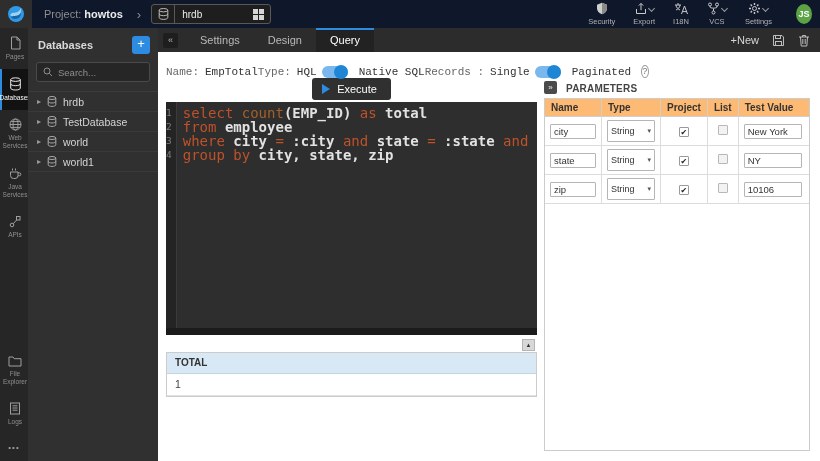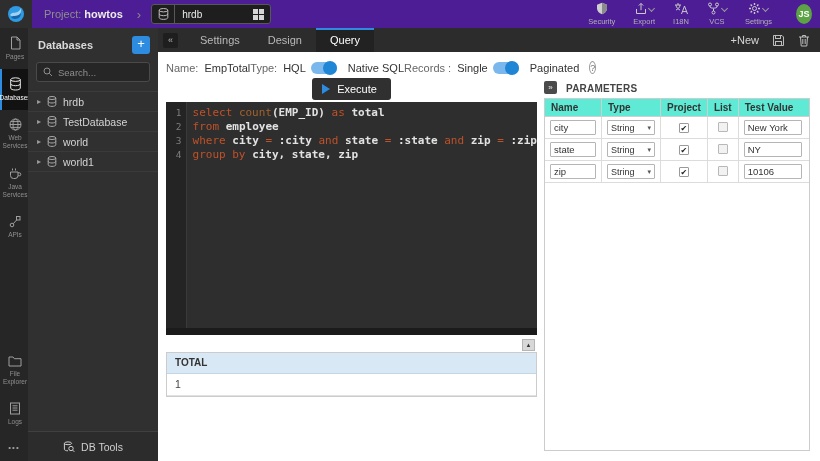--- a/index.html
+++ b/index.html
@@ -1,21 +1,21 @@
 <!DOCTYPE html>
 <html><head>
 <meta charset="utf-8">
 <style>
   * { box-sizing: border-box; margin: 0; padding: 0; }
   html,body { width:820px; height:461px; overflow:hidden; }
   body { font-family:"Liberation Sans", sans-serif; background:#fff; }
   svg { display:block; }
 
   
-  .topbar { height:28px; background:#4c1d95; display:flex; align-items:center; }
+  .topbar { height:28px; background:#0f172a; display:flex; align-items:center; }
   .logo-box { width:32px; height:28px; background:#2e2e2e; display:flex; align-items:center; justify-content:center; flex:0 0 auto; }
   .project { margin-left:12px; font-size:11px; color:#8e8e8e; white-space:nowrap; }
   .project b { color:#ececec; font-weight:bold; }
   .crumb-chev { color:#8a8a8a; font-size:13px; margin:0 10px 0 14px; }
   .db-select { display:flex; align-items:center; height:20px; width:120px; border:1px solid #585858; border-radius:3px; background:#1e1e1e; }
   .db-select .dbicon-cell { width:23px; height:100%; border-right:1px solid #585858; display:flex; align-items:center; justify-content:center; }
   .db-select .dbname { flex:1; color:#ececec; font-size:10px; padding-left:7px; }
   .db-select .grid-cell { margin-right:6px; }
   .icon-grid { display:grid; grid-template-columns:5px 5px; grid-template-rows:5px 5px; gap:1px; }
   .icon-grid i { background:#d6d6d6; }
@@ -55,59 +55,59 @@
   .main { flex:1; min-width:0; display:flex; flex-direction:column; background:#fff; }
   .tabbar { height:24px; background:#2c2c2c; display:flex; align-items:center; flex:0 0 auto; }
   .collapse-btn { width:15px; height:15px; background:#1e1e1e; color:#b5b5b5; font-size:9px; display:flex; align-items:center; justify-content:center; border-radius:2px; margin:0 8px 0 5px; }
   .tab { padding:0 14px; height:24px; line-height:24px; color:#b9b9b9; font-size:11px; }
   .tab.active { background:#222; color:#fff; border-top:2px solid #2d8ce0; line-height:21px; }
   .tab-right { margin-left:auto; display:flex; align-items:center; gap:13px; margin-right:10px; }
   .new-link { color:#d6d6d6; font-size:11px; }
 
   .content { flex:1; display:flex; min-height:0; }
   .left-col { width:379px; flex:0 0 auto; display:flex; flex-direction:column; padding-left:8px; }
-  .controls { height:26px; display:flex; align-items:center; font-size:11px; color:#666; padding-top:5px; white-space:nowrap; }
+  .controls { height:26px; display:flex; align-items:flex-end; font-size:11px; color:#666; padding-top:5px; white-space:nowrap;font-family:Liberation Mono, monospace; }
   .controls .val { color:#333; margin-left:6px; }
   .grp-gap { width:40px; } .grp-gap2 { width:26px; }
   .toggle { width:26px; height:12px; border-radius:6px; background:#79b7ec; position:relative; margin:0 5px; flex:0 0 auto; }
   .toggle .knob { position:absolute; right:0; top:-1px; width:14px; height:14px; border-radius:50%; background:#1f86d6; }
   .help-circ { width:13px; height:13px; border:1px solid #9a9a9a; border-radius:50%; color:#777; font-size:9px; display:flex; align-items:center; justify-content:center; margin-left:10px; }
   .execute-row { height:22px; display:flex; justify-content:center; }
   .execute-btn { background:#303030; color:#fff; font-size:11px; border:none; border-radius:3px; padding:3px 14px 4px 10px; display:flex; align-items:center; gap:7px; font-family:"Liberation Sans",sans-serif; }
   .play-tri { width:0; height:0; border-left:8px solid #2d8ce0; border-top:5px solid transparent; border-bottom:5px solid transparent; }
 
   .editor { height:233px; background:#2e2e2e; display:flex; margin-top:2px; position:relative; overflow:hidden; }
   .gutter { width:22px; background:#242424; color:#7d7d7d; font-family:"DejaVu Sans Mono",monospace; font-size:9.5px; line-height:14px; text-align:right; padding:4px 4px 0 0; border-right:1px solid #3a3a3a; }
-  .code { flex:1; font-family:"DejaVu Sans Mono",monospace; font-size:11px; line-height:14px; padding:4px 0 15px 6px; white-space:pre; }
+  .code { flex:1; font-family:"DejaVu Sans Mono",monospace; font-size:14px; line-height:14px; padding:4px 0 15px 6px; white-space:pre; }
   .tok-k { color:#bf5229; } .tok-f { color:#a3612c; } .tok-w { color:#e2e2e2; font-weight:bold; }
   .editor-scroll { position:absolute; left:0; right:0; bottom:0; height:7px; background:#1b1b1b; }
 
   .results-gap { height:17px; display:flex; align-items:center; justify-content:flex-end; padding:3px 2px 0 0; }
   .collapse-res-btn { width:13px; height:12px; background:#d8d8d8; border:1px solid #b5b5b5; color:#333; font-size:6px; display:flex; align-items:center; justify-content:center; }
   .results-table { border:1px solid #ccc; }
   .res-h { background:#d8e9f5; border-bottom:1px solid #c3d6e4; display:flex; }
   .res-h div { height:20px; line-height:20px; font-size:10px; font-weight:bold; color:#333; padding-left:8px; flex:1; }
   .res-r { display:flex; border-bottom:1px solid #e2e2e2; }
   .res-r div { height:21px; line-height:21px; font-size:10.5px; color:#444; padding-left:8px; flex:1; background:#fff; }
 
   .right-col { flex:1; min-width:0; display:flex; flex-direction:column; padding:0 10px 0 7px; }
   .params-head { height:44px; display:flex; align-items:flex-end; gap:9px; padding-bottom:2px; }
   .expand-btn { width:13px; height:13px; background:#4a4a4a; color:#ececec; font-size:8px; border-radius:2px; display:flex; align-items:center; justify-content:center; }
   .params-title { font-size:10px; font-weight:bold; color:#444; letter-spacing:.2px; }
   .params-wrap { flex:1; border:1px solid #ccc; margin-top:2px; margin-bottom:10px; }
   table.params { width:100%; border-collapse:collapse; font-size:10px; }
-  .params th { background:#5eead4; border:1px solid #cfcfcf; border-top:none; text-align:left; font-weight:bold; color:#333; padding:3px 6px; height:16px; }
+  .params th { background:#fdba74; border:1px solid #cfcfcf; border-top:none; text-align:left; font-weight:bold; color:#333; padding:3px 6px; height:16px; }
   .params th:first-child { border-left:none; } .params th:last-child { border-right:none; }
   .params td { border:1px solid #dcdcdc; padding:3px 5px; height:19px; vertical-align:middle; }
   .params td:first-child { border-left:none; } .params td:last-child { border-right:none; }
   .params td.c { text-align:center; }
   .col-name { width:56px; } .col-type { width:58px; } .col-req { width:37px; } .col-list { width:29px;margin-left:36px; }
   .cell-input { border:1px solid #b5b5b5; height:15px; font-size:9.5px; color:#333; padding:0 3px; font-family:"Liberation Sans",sans-serif; border-radius:1px; }
   .name-input { width:46px; } .test-input { width:96%; }
-  .sel { display:inline-flex; align-items:center; justify-content:space-between; border:1px solid #b5b5b5; height:15px; width:48px; font-size:9px; color:#333; padding:0 3px; border-radius:1px; background:#fff; }
+  .sel { display:inline-flex; align-items:center; justify-content:space-between; border:1px solid #b5b5b5; height:22px; width:48px; font-size:9px; color:#333; padding:0 3px; border-radius:1px; background:#fff; }
   .sel .arr { font-size:7px; color:#555; }
   .cb { display:inline-block; width:10px; height:10px; border:1px solid #9a9a9a; border-radius:1px; background:#fff; font-size:8px; line-height:9px; color:#222; text-align:center; }
   .cb.off { background:#f2f2f2; border-color:#b8b8b8; }
 </style>
 </head>
 <body>
 
 <div class="topbar">
   <div class="logo-box">
     <svg width="18" height="18" viewBox="0 0 18 18">
@@ -290,29 +290,20 @@
         </div>
         <div class="tree-item">
        <span class="caret">▸</span>
        <svg width="10" height="11" viewBox="0 0 10 11">
             <ellipse cx="5" cy="2" rx="3.8" ry="1.5" fill="none" stroke="#a8a8a8"></ellipse>
             <path d="M1.2 2v6.8c0 .9 1.7 1.6 3.8 1.6s3.8-.7 3.8-1.6V2M1.2 5.4c0 .9 1.7 1.6 3.8 1.6s3.8-.7 3.8-1.6" fill="none" stroke="#a8a8a8"></path>
           </svg>
           <span>world1</span>
         </div>
       </div>
-    <div class="panel-footer">
-      <svg width="12" height="12" viewBox="0 0 12 12">
-          <ellipse cx="5" cy="2.3" rx="3.6" ry="1.4" fill="none" stroke="#cfcfcf"></ellipse>
-          <path d="M1.4 2.3v6c0 .9 1.6 1.5 3.6 1.5" fill="none" stroke="#cfcfcf"></path>
-          <circle cx="8" cy="7.5" r="2.2" fill="none" stroke="#cfcfcf"></circle>
-          <path d="M9.6 9.1l1.8 1.8" stroke="#cfcfcf"></path>
-        </svg>
-      <span>DB Tools</span>
-    </div>
   </div>
 
   <div class="main">
     <div class="tabbar">
       <span class="collapse-btn">«</span>
       <span style="display:flex;">
           <span class="tab">Settings</span>
           <span class="tab">Design</span>
           <span class="tab active">Query</span>
         </span>

